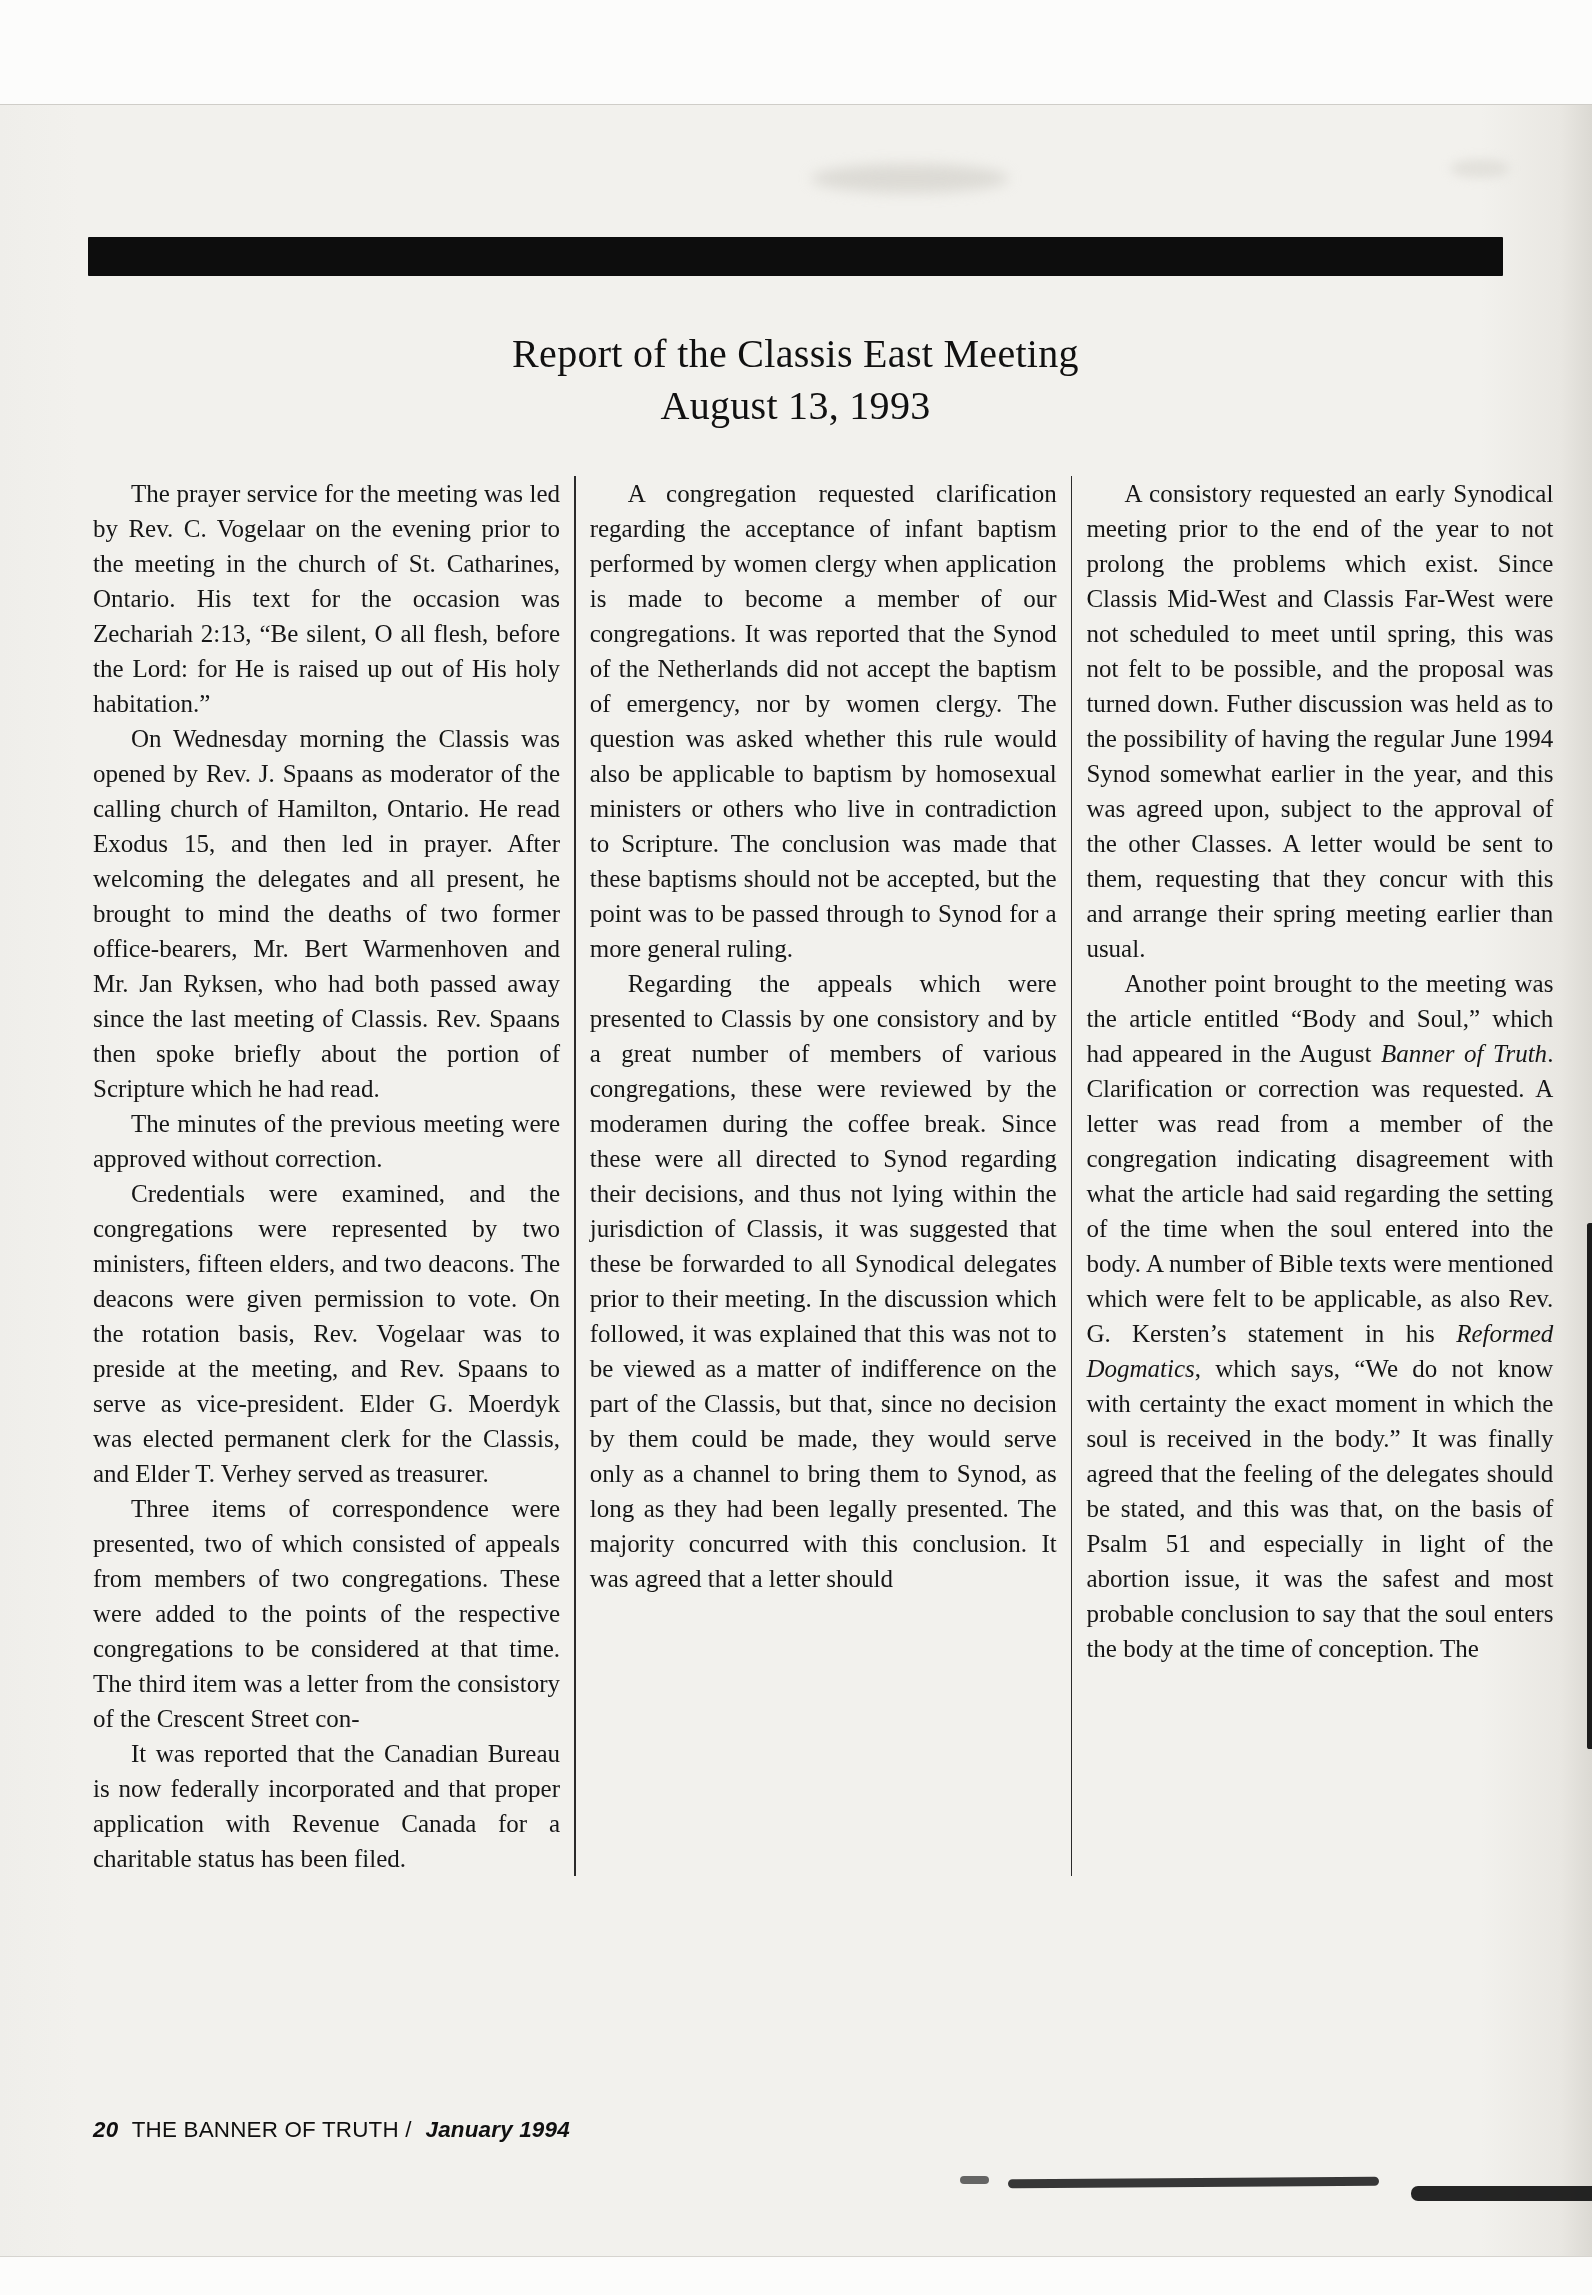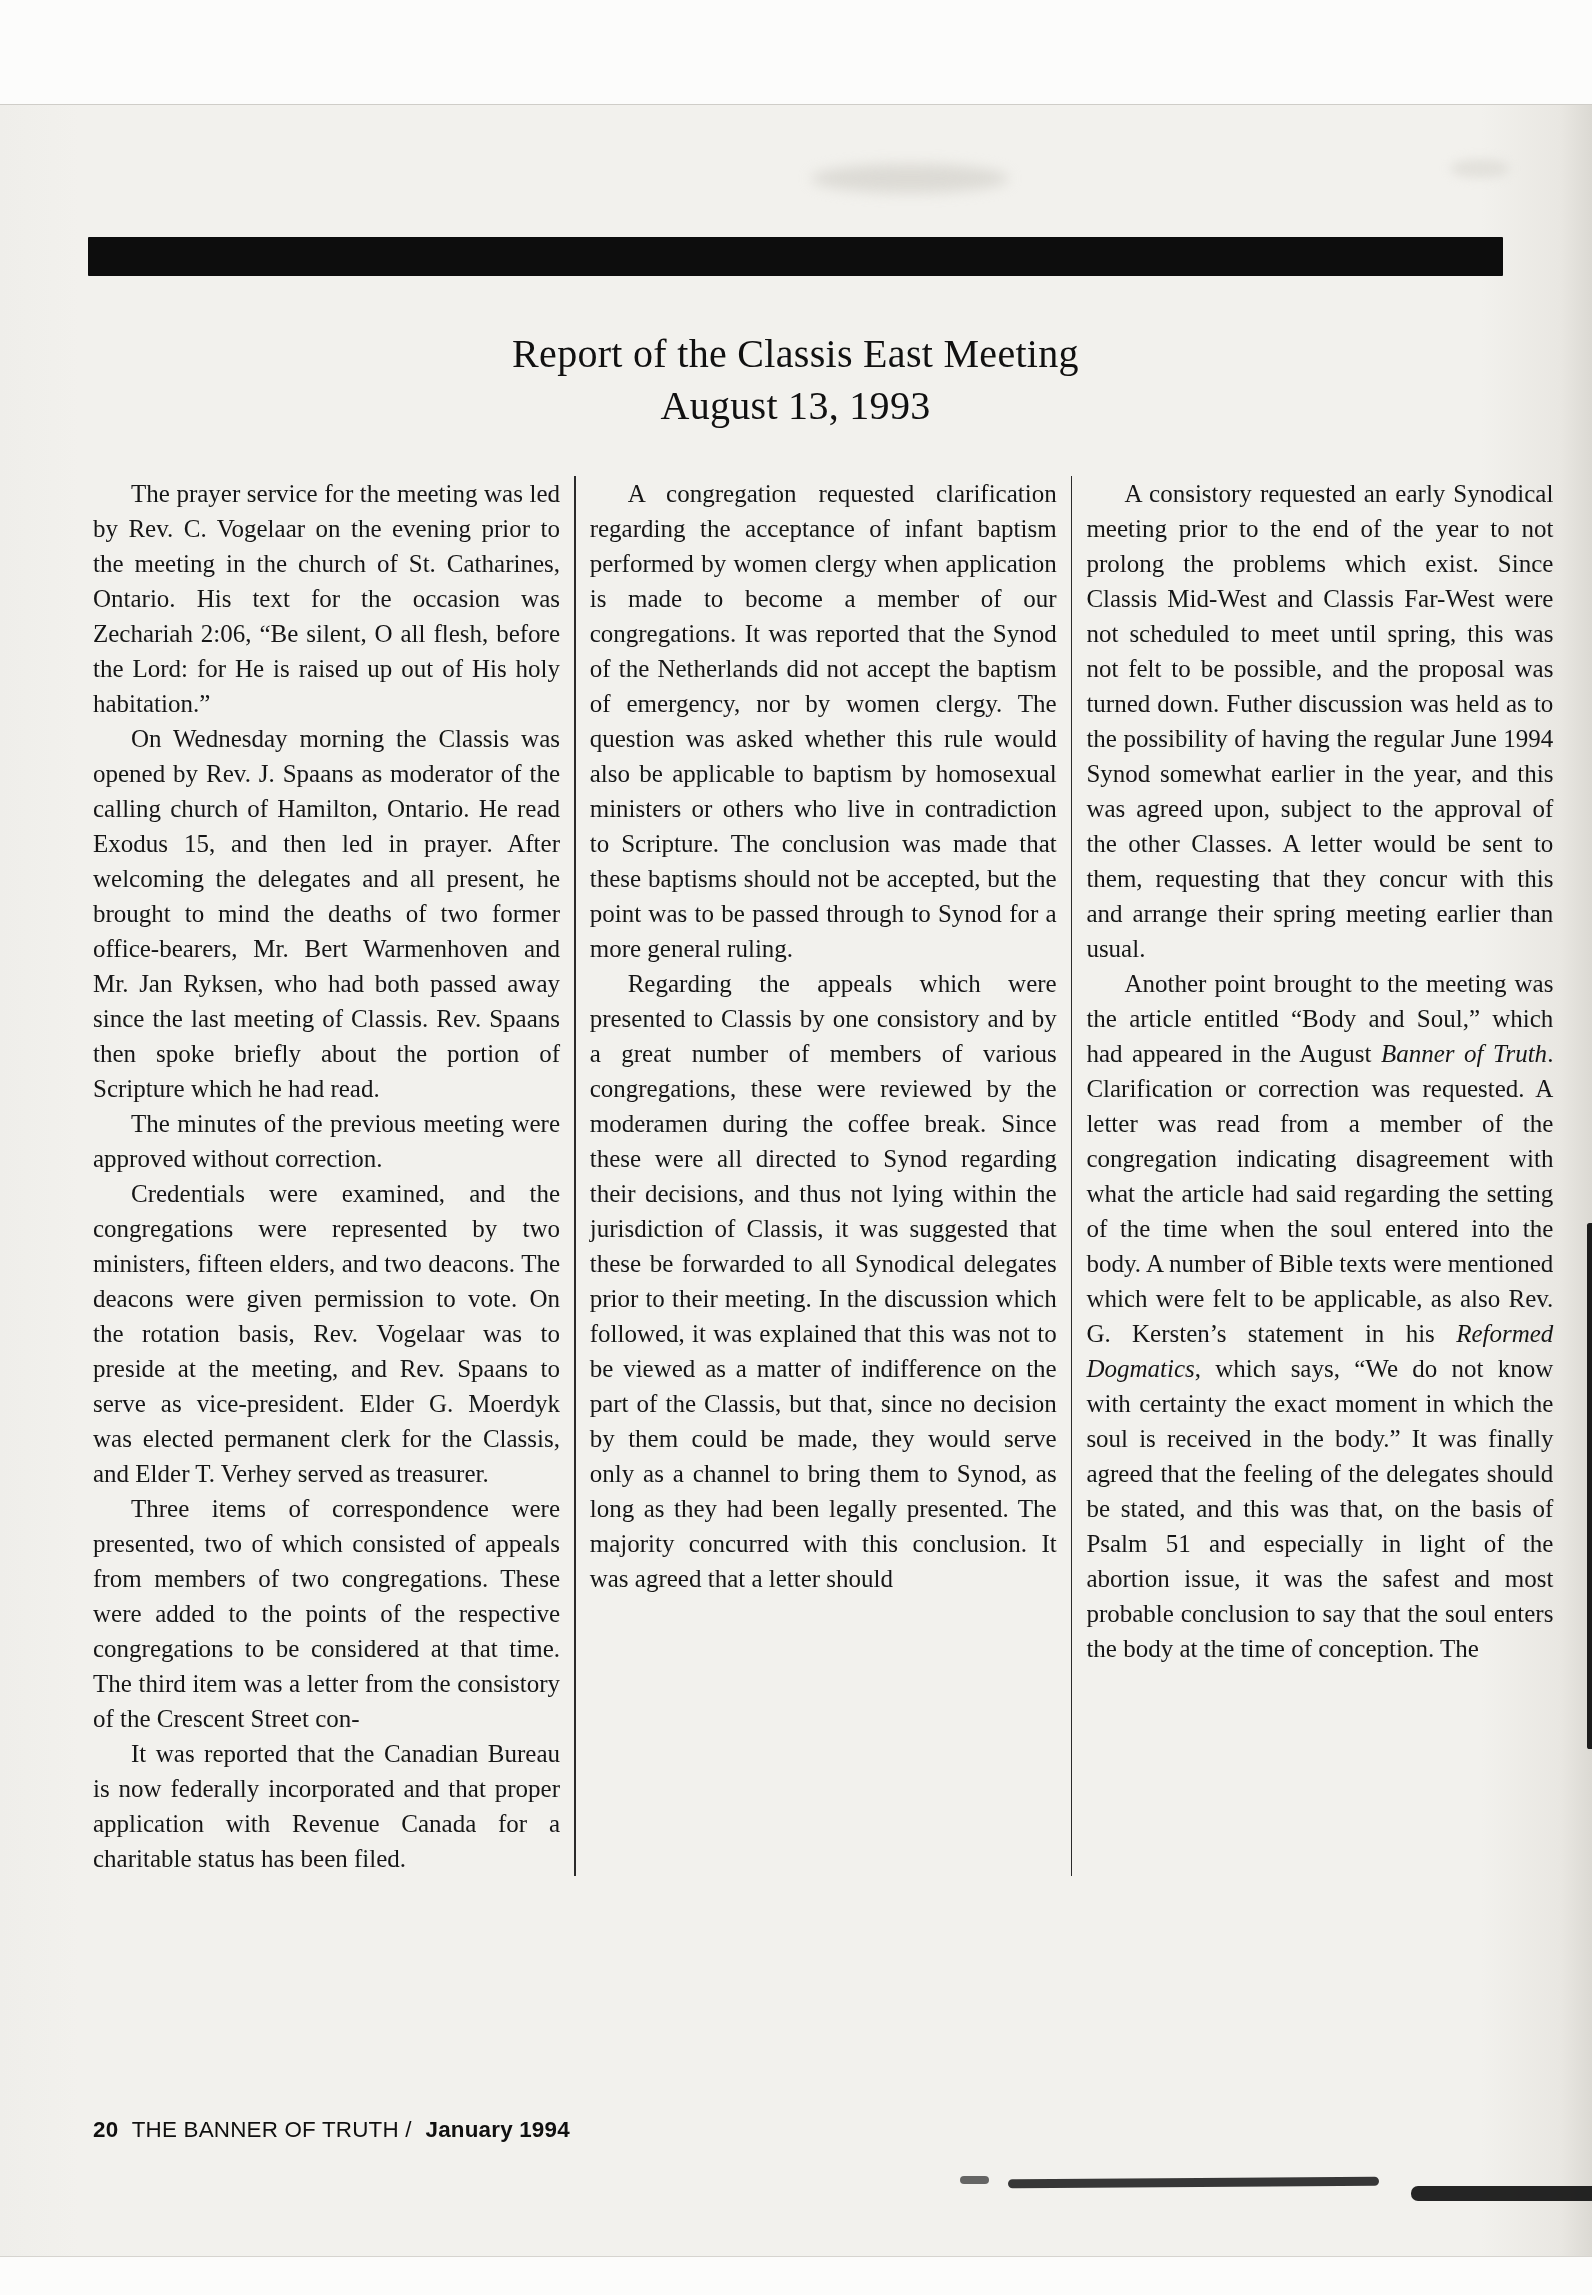--- a/index.html
+++ b/index.html
@@ -56,21 +56,21 @@
   .col p.ind { text-indent: 38px; }
   .col i { font-style: italic; }
   .footer {
     position: absolute; left: 93px; top: 2012px;
     font-family: "Liberation Sans", sans-serif;
     font-size: 22.4px;
     color: #101010;
     letter-spacing: 0.2px;
   }
   .footer > span:not(:last-child) { margin-right: 0.33em; }
-  .footer .b { font-weight: 700; }
+  .footer .b { font-weight: 700; font-style: italic; }
   
   .ghost-smudge {
     position: absolute; left: 811px; top: 59px;
     width: 198px; height: 29px;
     background: #d3d1cb;
     border-radius: 50%;
     filter: blur(7px);
     opacity: 0.7;
   }
   .ghost-smudge-2 {
@@ -121,21 +121,21 @@
   <div class="bar"></div>
 
   <div class="title">
     <div>Report of the Classis East Meeting</div>
     <div>August 13, 1993</div>
   </div>
 
   <div class="cols">
 
     <div class="col">
-      <p class="ind">The prayer service for the meeting was led by Rev. C. Vogelaar on the evening prior to the meeting in the church of St. Catharines, Ontario. His text for the occasion was Zechariah 2:06, “Be silent, O all flesh, before the Lord: for He is raised up out of His holy habitation.”</p>
+      <p class="ind">The prayer service for the meeting was led by Rev. C. Vogelaar on the evening prior to the meeting in the church of St. Catharines, Ontario. His text for the occasion was Zechariah 2:13, “Be silent, O all flesh, before the Lord: for He is raised up out of His holy habitation.”</p>
       <p class="ind">On Wednesday morning the Classis was opened by Rev. J. Spaans as moderator of the calling church of Hamilton, Ontario. He read Exodus 15, and then led in prayer. After welcoming the delegates and all present, he brought to mind the deaths of two former office-bearers, Mr. Bert Warmenhoven and Mr. Jan Ryksen, who had both passed away since the last meeting of Classis. Rev. Spaans then spoke briefly about the portion of Scripture which he had read.</p>
       <p class="ind">The minutes of the previous meeting were approved without correction.</p>
       <p class="ind">Credentials were examined, and the congregations were represented by two ministers, fifteen elders, and two deacons. The deacons were given permission to vote. On the rotation basis, Rev. Vogelaar was to preside at the meeting, and Rev. Spaans to serve as vice-president. Elder G. Moerdyk was elected permanent clerk for the Classis, and Elder T. Verhey served as treasurer.</p>
       <p class="ind">Three items of correspondence were presented, two of which consisted of appeals from members of two congregations. These were added to the points of the respective congregations to be considered at that time. The third item was a letter from the consistory of the Crescent Street con-</p>
       <p class="ind">It was reported that the Canadian Bureau is now federally incorporated and that proper application with Revenue Canada for a charitable status has been filed.</p>
     </div>
 
     <div class="rule"></div>
 
     <div class="col">

